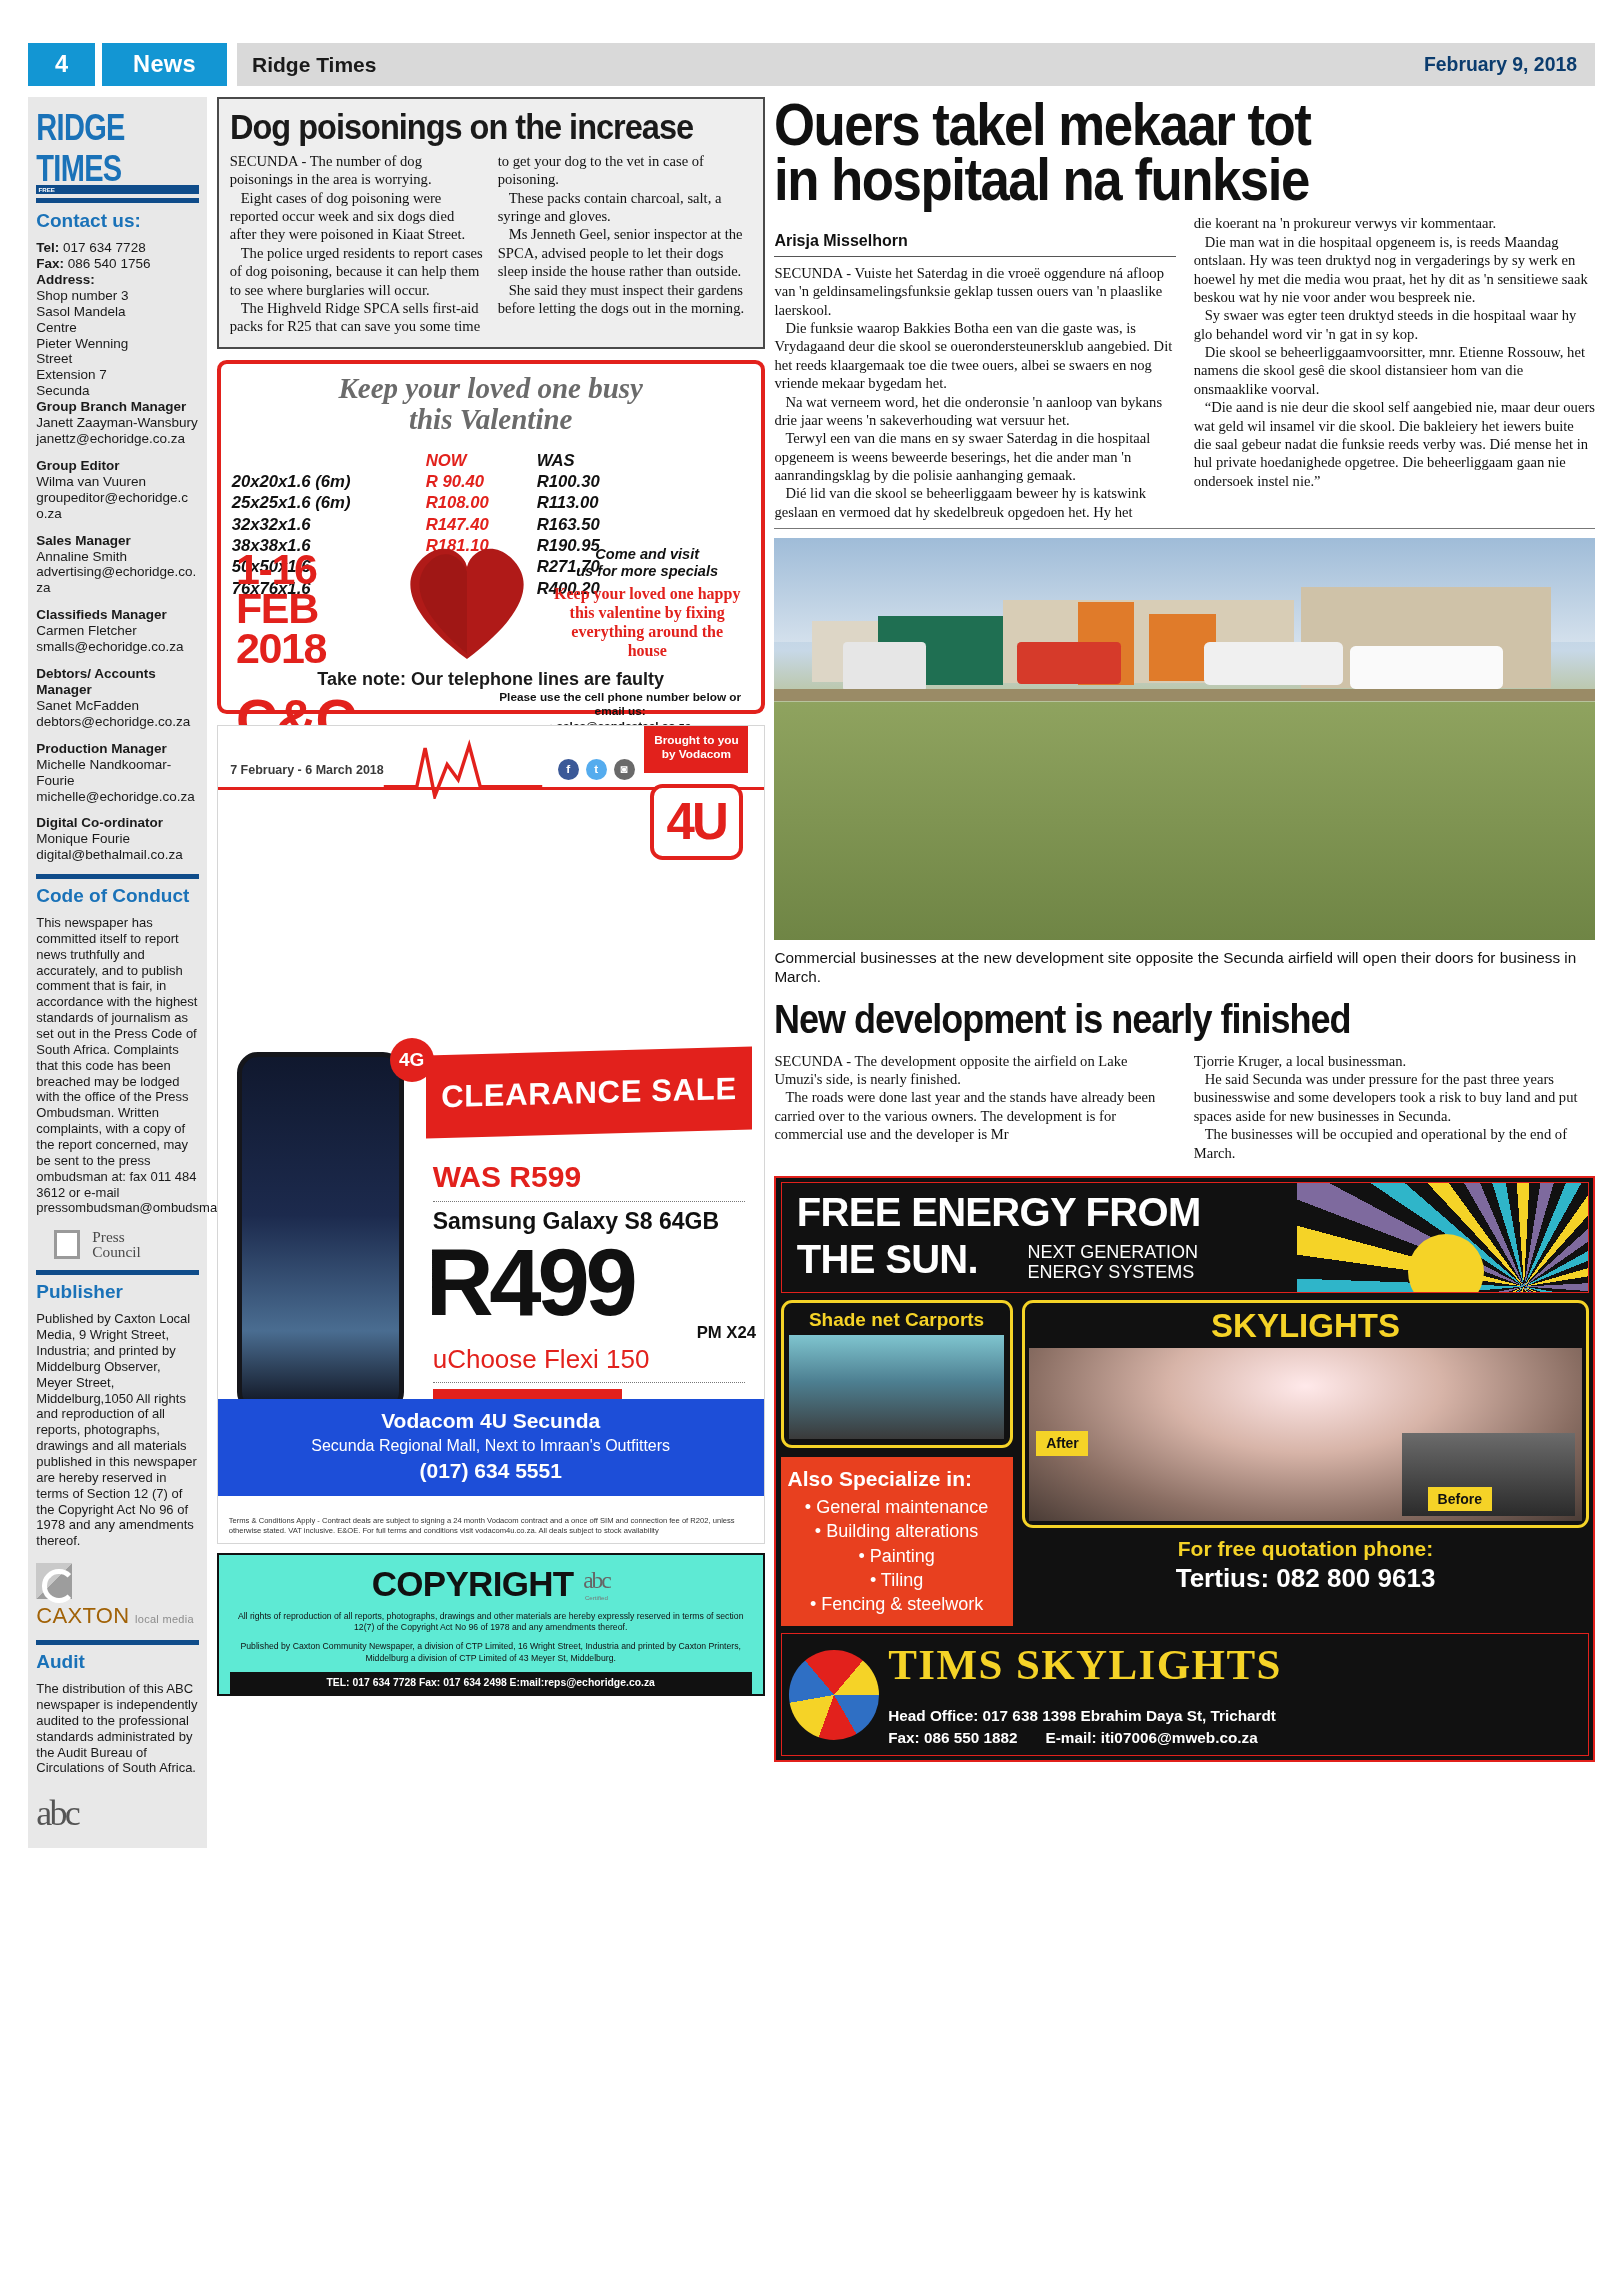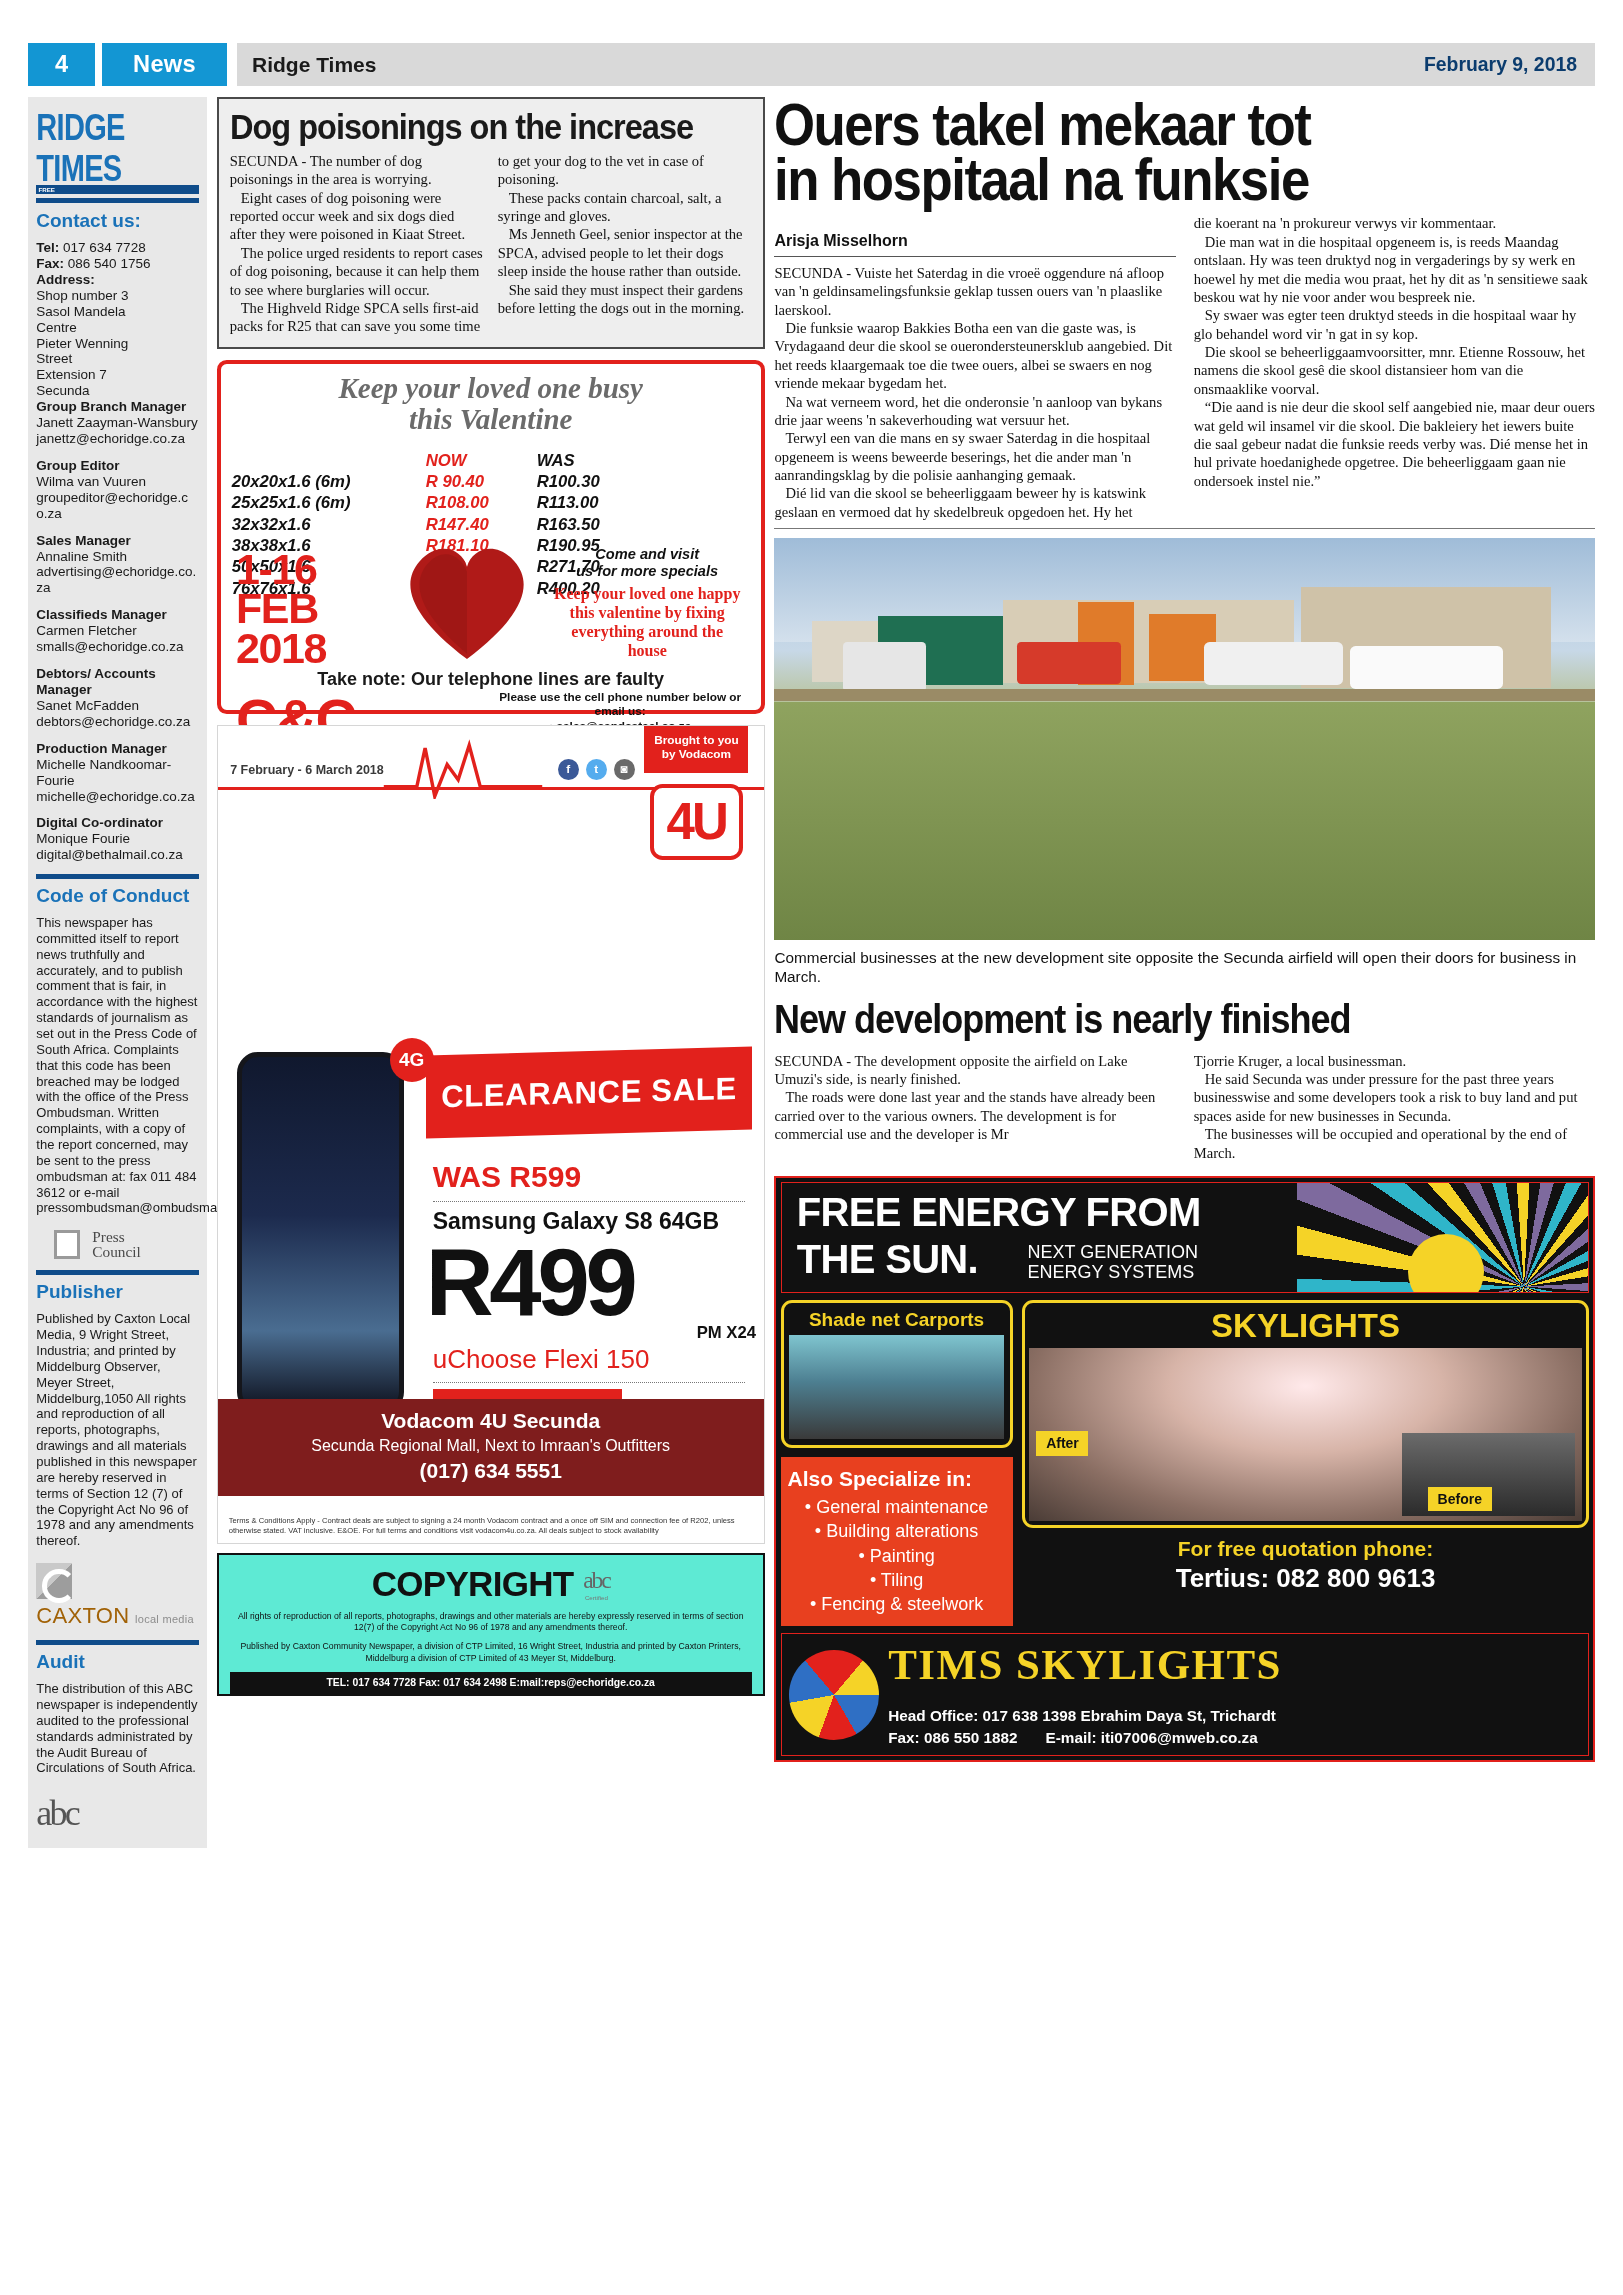--- a/index.html
+++ b/index.html
@@ -154,21 +154,21 @@
   .voda-hr  { position:absolute; left:215px; top:475px; width:312px; border-top:1.4px dotted #777;}
   .voda-model{ position:absolute; left:215px; top:482px; font-size:23px; font-weight:bold;color:#111;}
   .voda-price{ position:absolute; left:208px; top:510px; font-size:94px; font-weight:bold;
      color:#111; letter-spacing:-4.2px; line-height:1;}
   .voda-pm   { position:absolute; left:479px; top:597px; font-size:16.7px; font-weight:bold;color:#111;}
   .voda-plan { position:absolute; left:215px; top:618px; font-size:26px; color:#e2211c;}
   .voda-hr2  { position:absolute; left:215px; top:656px; width:312px; border-top:1.4px dotted #777;}
   .voda-air  { position:absolute; left:215px; top:663px; background:#e2211c; color:#fff;
      padding:5.6px 11px; font-size:21px; font-weight:bold;}
   .voda-air small{ font-size:16px; font-weight:normal;}
-  .voda-foot { position:absolute; left:0; right:0; bottom:47px; background:#7f1d1d; color:#fff;
+  .voda-foot { position:absolute; left:0; right:0; bottom:47px; background:#1d4ed8; color:#fff;
      text-align:center; padding:9.7px 7px 12.5px 7px;}
   .voda-foot .f1{font-size:21px;font-weight:bold;} 
   .voda-foot .f2{font-size:16px;margin-top:4.2px;}
   .voda-foot .f3{font-size:21px;font-weight:bold;margin-top:4.2px;}
   .voda-terms{ position:absolute; left:0; right:0; bottom:0; padding:7px 11px; font-size:7.6px;
      color:#333; line-height:1.3;}
 
   
   .copy-box { border:2.1px solid #111; margin-top:9.7px; background:#5eead4; padding:8.3px 11px 0 11px;}
   .copy-head { display:flex; align-items:center; justify-content:center; gap:9.7px; }

